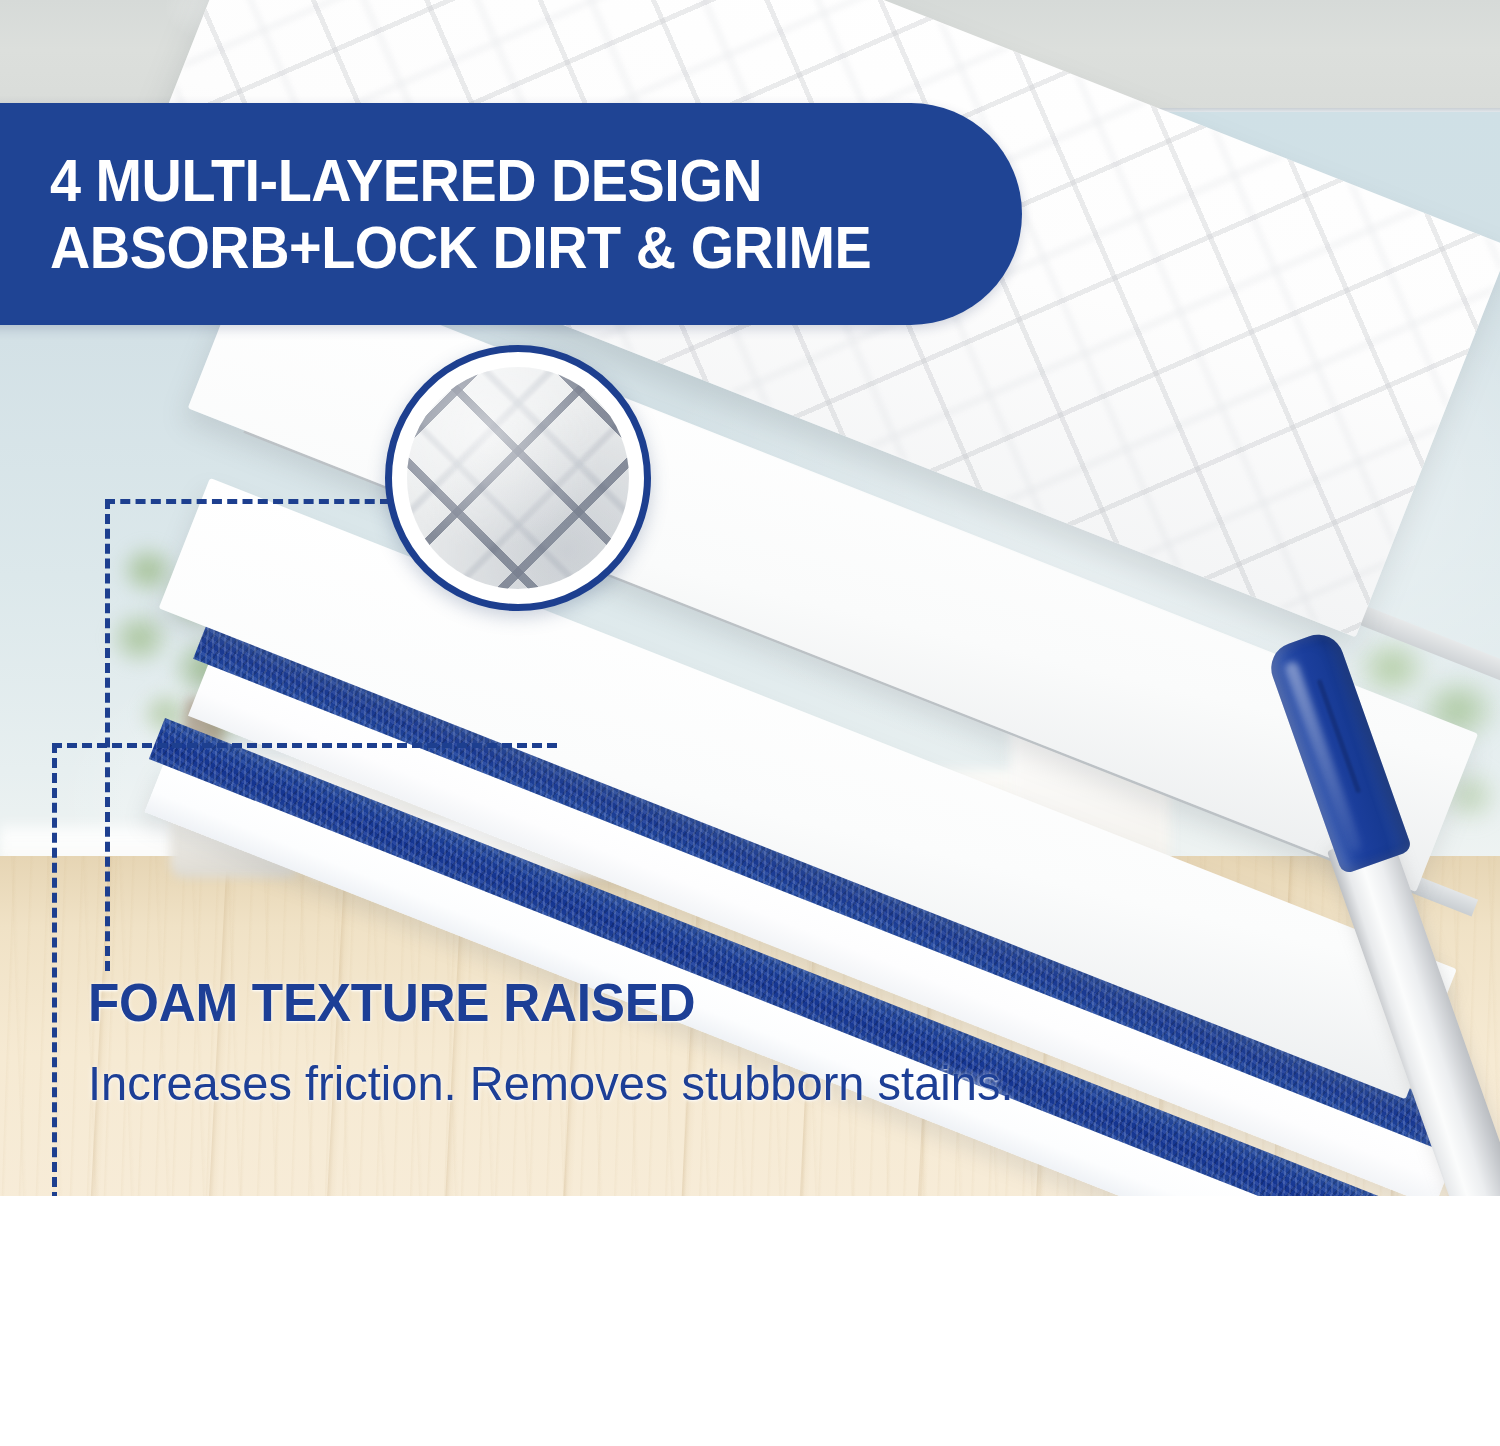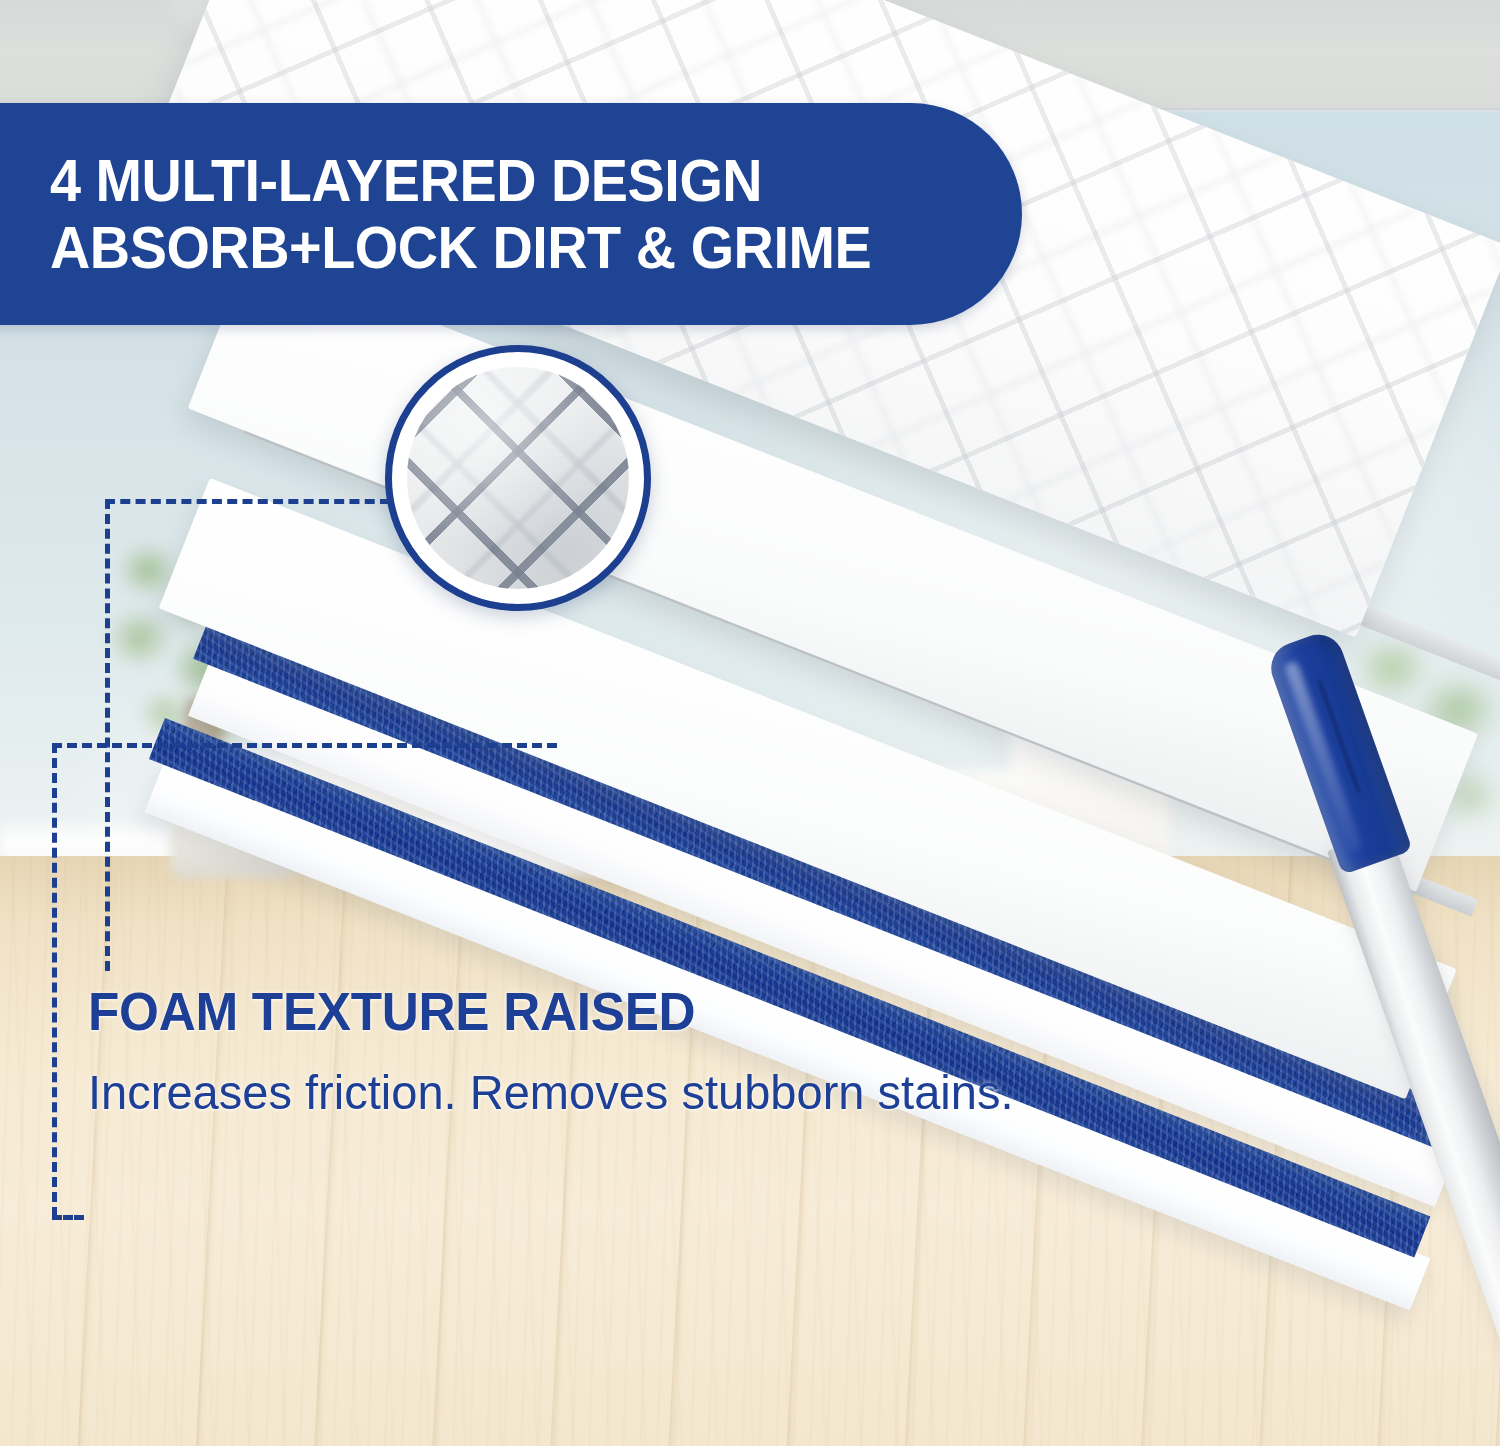--- a/index.html
+++ b/index.html
@@ -6,21 +6,21 @@
   html,body { width:1500px; height:1446px; overflow:hidden; }
   body {
     font-family:"Liberation Sans", sans-serif;
     background:#ffffff;
     position:relative;
   }
 
   
   #stage {
     position:absolute; left:0; top:0;
-    width:1500px; height:1446px;
+    width:1500px; height:1196px;
     overflow:hidden;
   }
 
   
   .ceiling {
     position:absolute; left:0; top:0; width:1500px; height:112px;
     background:
       radial-gradient(ellipse 180px 70px at 290px 8px, rgba(255,255,255,.95), rgba(255,255,255,0) 70%),
       linear-gradient(180deg,#d6dad8 0%, #dcdfdc 45%, #d9dcd9 100%);
   }
@@ -352,21 +352,21 @@
     font-size:60px;
     line-height:1.12;
     letter-spacing:-0.5px;
     transform:scaleX(.93);
     transform-origin:left center;
     white-space:nowrap;
   }
   .banner-line { display:block; }
 
   
-  .feature { position:absolute;margin-top:9px; }
+  .feature { position:absolute; }
   .feature-title {
     color:#1D3F96;
     font-family:"Liberation Sans Narrow","Liberation Sans", sans-serif;
     font-weight:bold;
     font-size:54px;
     letter-spacing:-0.3px;
     line-height:1.0;
     white-space:nowrap;
     transform:scaleX(.95);
     transform-origin:left center;

